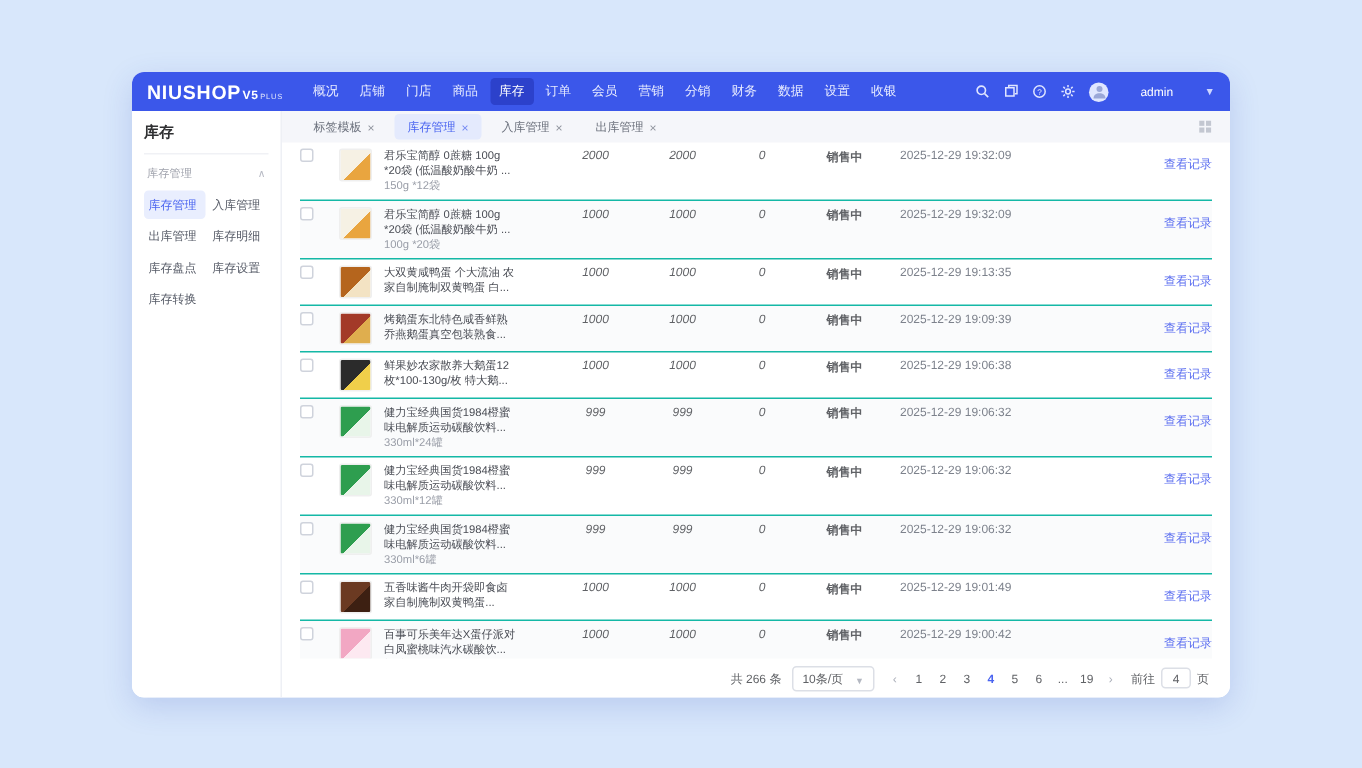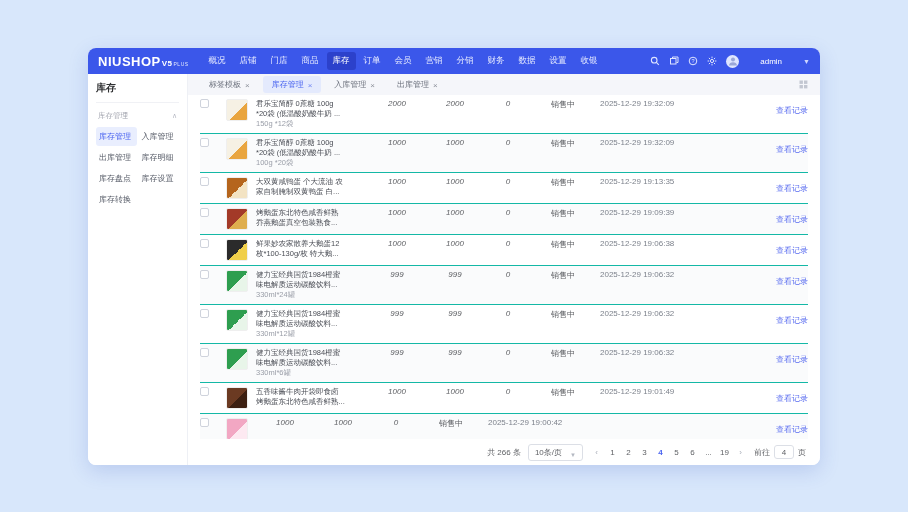--- a/index.html
+++ b/index.html
@@ -50,21 +50,21 @@
   .row { display:flex; align-items:flex-start; padding:4px 0; border-bottom:1px solid #14b8a6; }
   .row.alt { background:#fafbfc; }
   .cell-cb { width:26px; flex:0 0 auto; display:flex; align-items:center; }
   .cb { width:9px; height:9px; border:1px solid #cfd3dc; border-radius:2px; background:#fff; display:inline-block; cursor:pointer; }
   .cell-thumb { width:30px; flex:0 0 auto; }
   .thumb { width:22px; height:22px; border-radius:2px; border:1px solid #efefef; display:block; }
   .cell-name { width:112px; flex:0 0 auto; font-size:7.5px; color:#4a4d55; line-height:10px; }
   .cell-name .spec { color:#9a9ea8; }
   .coln { flex:0 0 auto; text-align:center; font-size:8px; color:#606266;font-style:italic; }
   .c-stock { width:58px; } .c-usable { width:58px; } .c-locked { width:48px; }
-  .c-status { width:62px; font-size:8px; color:#606266; text-align:center; }
+  .c-status { width:62px; font-size:8px; color:#606266; text-align:center;font-weight:bold; }
   .c-time { width:125px; font-size:8px; color:#7d828c; text-align:left; padding-left:6px; }
   .cell-action { flex:1; text-align:right; }
   .link { font-size:8px; color:#5a6df0; cursor:pointer; text-decoration:none; }
 
   
   .footer { height:26px; flex:0 0 auto; display:flex; align-items:center; justify-content:flex-end; gap:7px; padding:0 14px; font-size:8px; color:#606266; }
   .psize { display:flex; align-items:flex-end; gap:8px; border:1px solid #dcdfe6; border-radius:3px; padding:2px 6px; color:#606266; background:#fff; cursor:pointer; }
   .psize .dd { color:#b4b8c2; font-size:6px; }
   .pager { display:flex; align-items:center; gap:3px; }
   .pg { min-width:13px; text-align:center; padding:2px 2px; color:#606266; cursor:pointer; border-radius:2px; }
@@ -358,37 +358,42 @@
 
   <div class="row">
     <span class="cell-cb">
                 <span class="cb"></span>
               </span>
     <span class="cell-thumb">
                 <span class="thumb" style="background: linear-gradient(135deg, rgb(107, 58, 34) 55%, rgb(61, 32, 18) 55%);"></span>
               </span>
     <div class="cell-name">
                 <div>五香味酱牛肉开袋即食卤</div>
-                <div>烤鹅蛋东北特色咸香鲜熟...</div>
+                <div>家自制腌制双黄鸭蛋...</div>
               </div>
     <span class="coln c-stock">1000</span>
     <span class="coln c-usable">1000</span>
     <span class="coln c-locked">0</span>
     <span class="c-status">销售中</span>
     <span class="c-time">2025-12-29 19:01:49</span>
     <span class="cell-action"><a class="link">查看记录</a></span>
   </div>
 
   <div class="row alt">
     <span class="cell-cb">
                 <span class="cb"></span>
               </span>
     <span class="cell-thumb">
                 <span class="thumb" style="background: linear-gradient(135deg, rgb(242, 167, 195) 55%, rgb(253, 233, 241) 55%);"></span>
               </span>
+    <div class="cell-name">
+                <div>百事可乐美年达X蛋仔派对</div>
+                <div>白凤蜜桃味汽水碳酸饮...</div>
+                <div class="spec">桃味 330ml*24听</div>
+              </div>
     <span class="coln c-stock">1000</span>
     <span class="coln c-usable">1000</span>
     <span class="coln c-locked">0</span>
     <span class="c-status">销售中</span>
     <span class="c-time">2025-12-29 19:00:42</span>
     <span class="cell-action"><a class="link">查看记录</a></span>
   </div>
 </div>
 
         <div class="footer">

